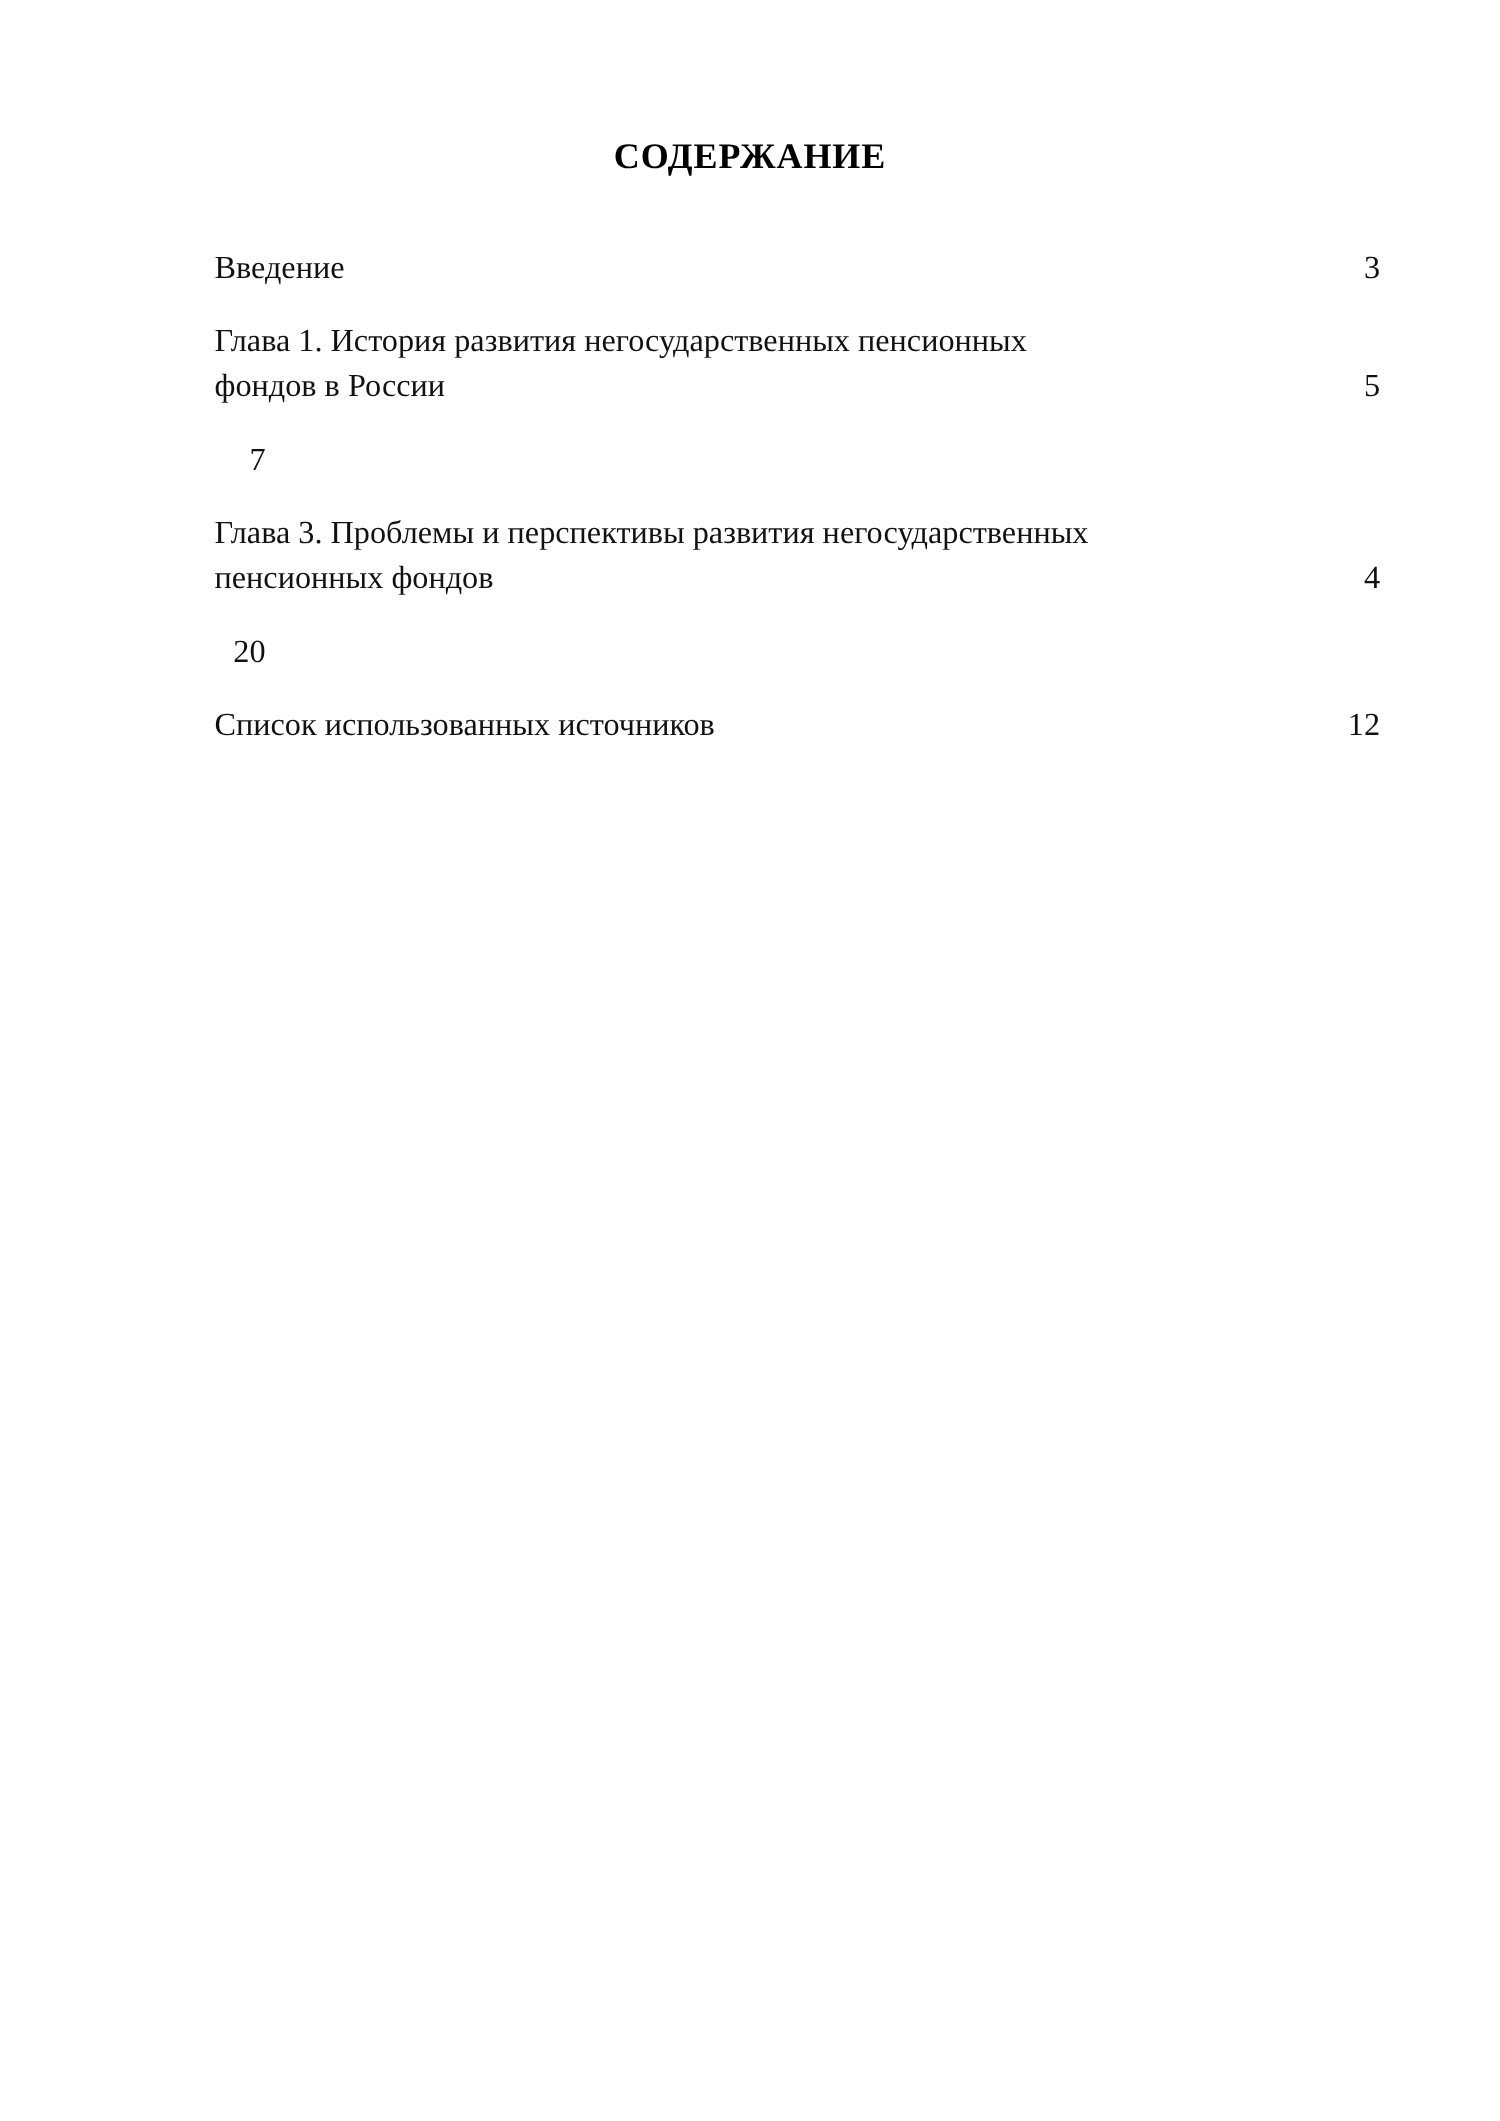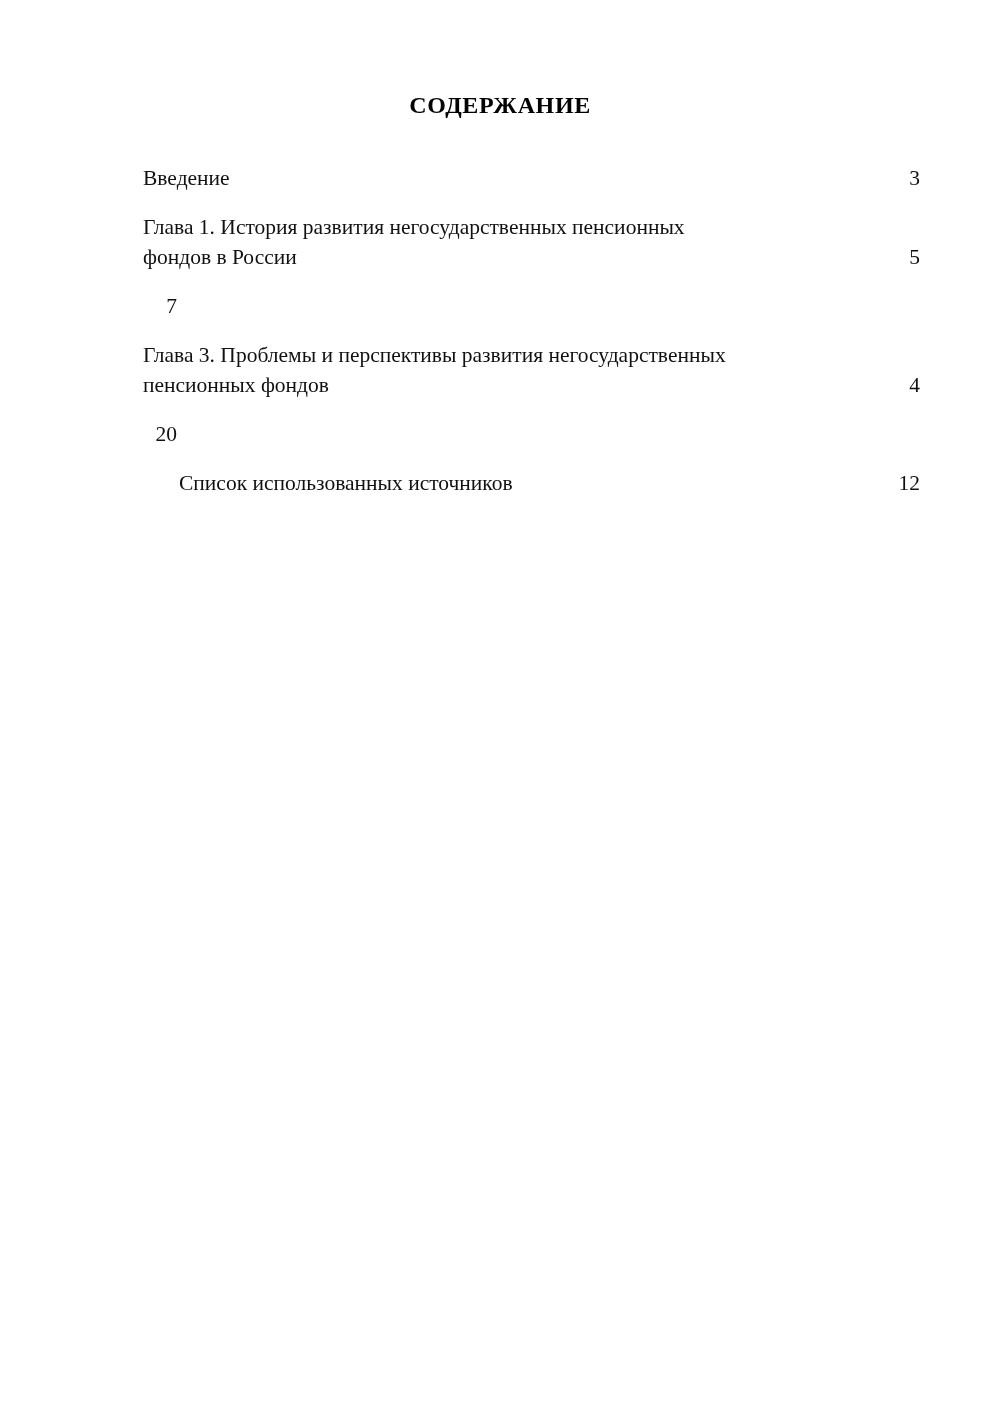--- a/index.html
+++ b/index.html
@@ -35,21 +35,20 @@
     width: 777px;
   }
   .toc-entry {
     display: flex;
     align-items: flex-end;
     justify-content: space-between;
     margin-bottom: 19px;
   }
   .toc-entry:last-child {
     margin-bottom: 0;
-    margin-left: 36px;
   }
   .toc-entry-label {
     font-size: 21.5px;
     line-height: 30px;
     max-width: 700px;
     white-space: pre-line;
     color: #111111;
   }
   .toc-entry-page {
     font-size: 21.5px;

